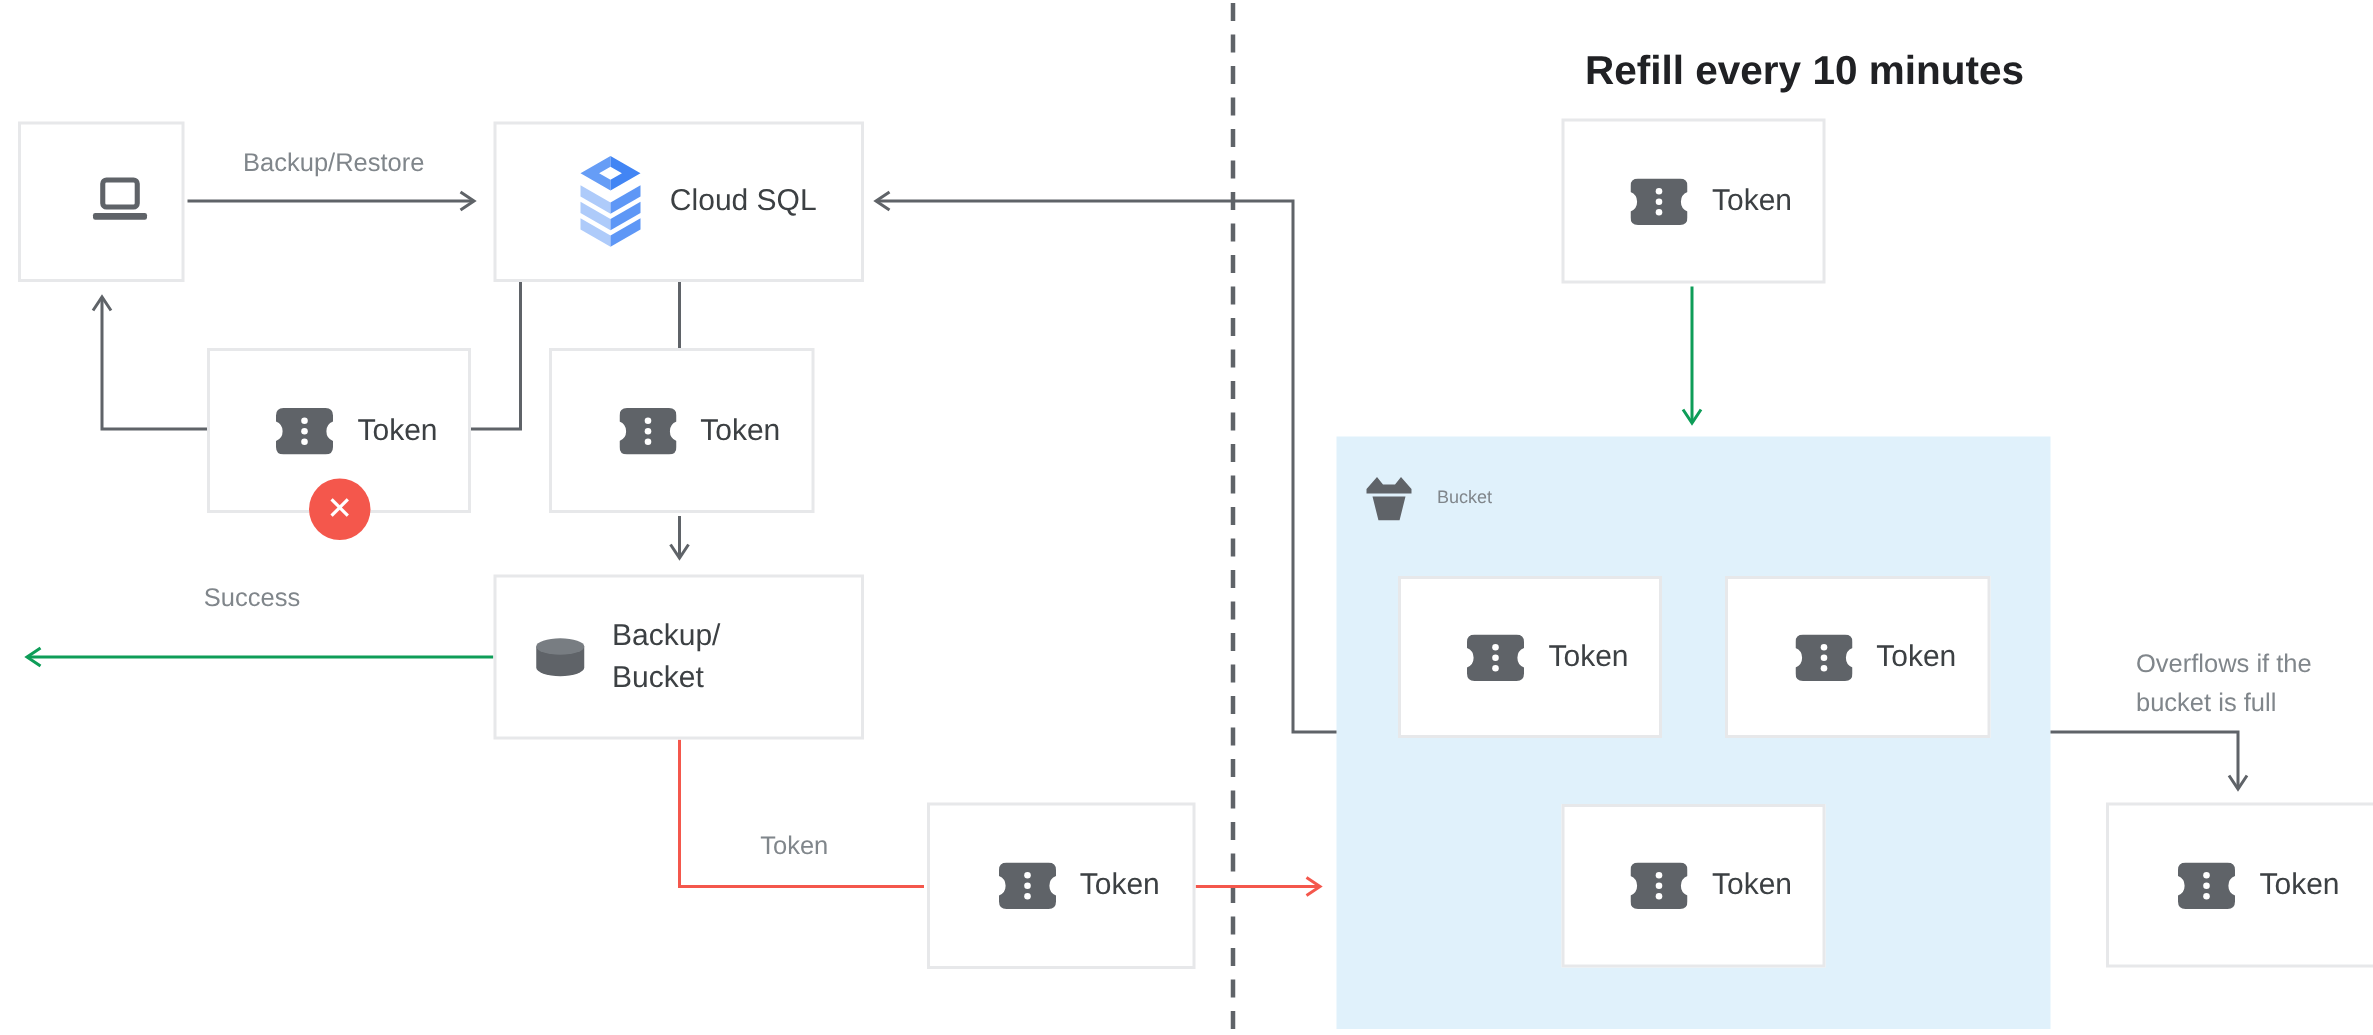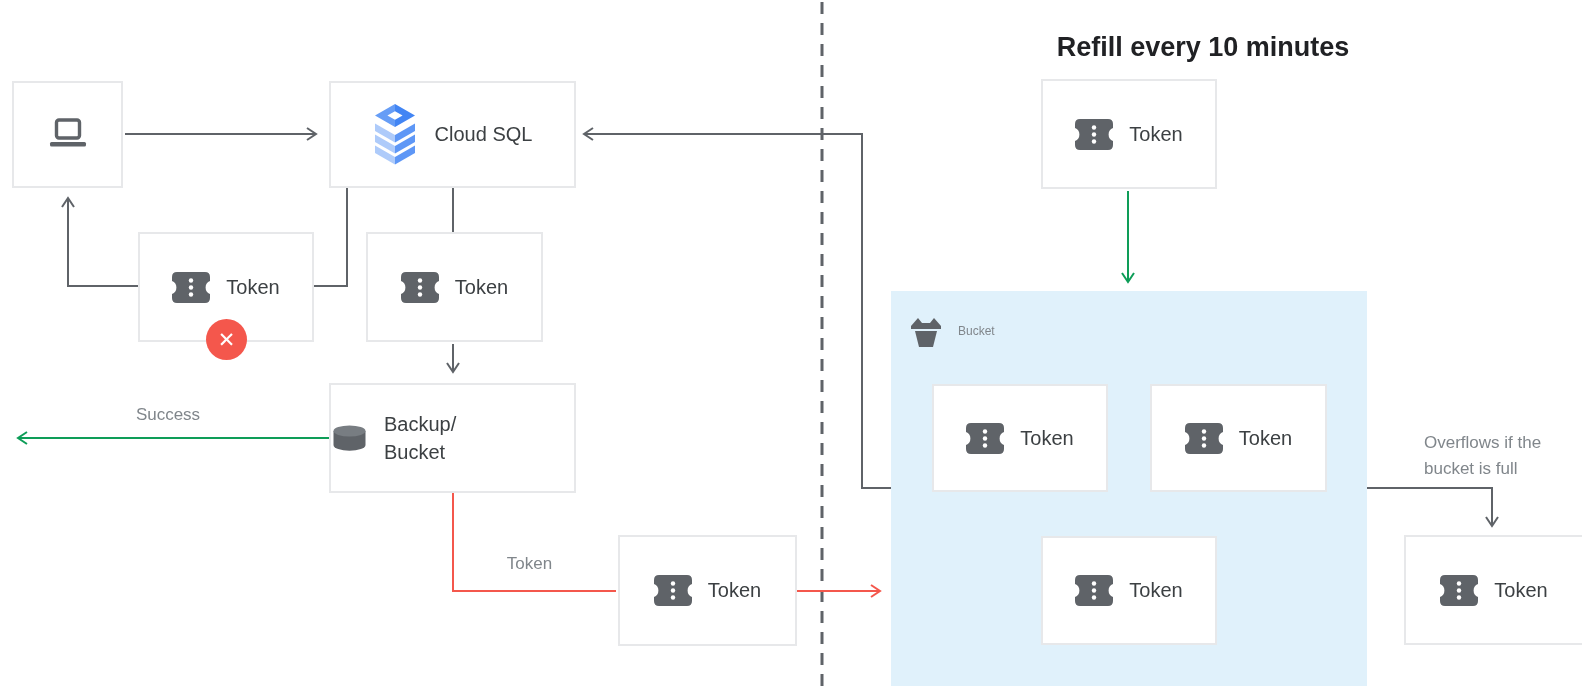--- a/index.html
+++ b/index.html
@@ -16,20 +16,21 @@
     background:#ffffff;
     border:2px solid #e7e8ea;
     box-sizing:border-box;
     display:flex;
     align-items:center;
     justify-content:center;
     gap:16px;
     font-size:20px;
     color:#3c4043;
     z-index:2;
+    padding-left:24px;
   }
   .node .txt{white-space:nowrap;}
   .glabel{
     position:absolute;
     color:#80868b;
     font-size:17px;
     line-height:26px;
     z-index:2;
   }
   .center{text-align:center;}
@@ -118,21 +119,22 @@
     <path d="M329 438 H18" fill="none" stroke="#0e9d58" stroke-width="2" marker-end="url(#arr-green)"></path>
     <path d="M453 493 V591 H616" fill="none" stroke="#f4574c" stroke-width="2"></path>
     <path d="M797 591 H880" fill="none" stroke="#f4574c" stroke-width="2" marker-end="url(#arr-red)"></path>
     <path d="M891 488 H862 V134 H584" fill="none" stroke="#5f6368" stroke-width="2" marker-end="url(#arr-dark)"></path>
     <path d="M1128 191 V282" fill="none" stroke="#0e9d58" stroke-width="2" marker-end="url(#arr-green)"></path>
     <path d="M1367 488 H1492 V526" fill="none" stroke="#5f6368" stroke-width="2" marker-end="url(#arr-dark)"></path>
   </svg>
 
   <div id="title">Refill every 10 minutes</div>
 
-  <div class="glabel center" style="left:88px;top:402px;width:160px;">Success</div>
+  <div class="glabel center" style="left:130px;top:96px;width:185px;">Backup/Restore</div>
+  <div class="glabel center" style="left:88px;top:386px;width:160px;">Success</div>
   <div class="glabel center" style="left:492px;top:551px;width:75px;">Token</div>
   <div class="glabel" style="left:1424px;top:430px;width:160px;">
     <div>Overflows if the</div>
     <div>bucket is full</div>
   </div>
 
   <div class="node" style="left:12px;top:81px;width:111px;height:107px;">
     <svg width="44" height="33" viewBox="0 0 44 33">
       <rect x="10.5" y="2" width="23" height="18" rx="2.5" fill="none" stroke="#5f6368" stroke-width="3.4"></rect>
       <rect x="4" y="24" width="36" height="4.5" rx="1.5" fill="#5f6368"></rect>

